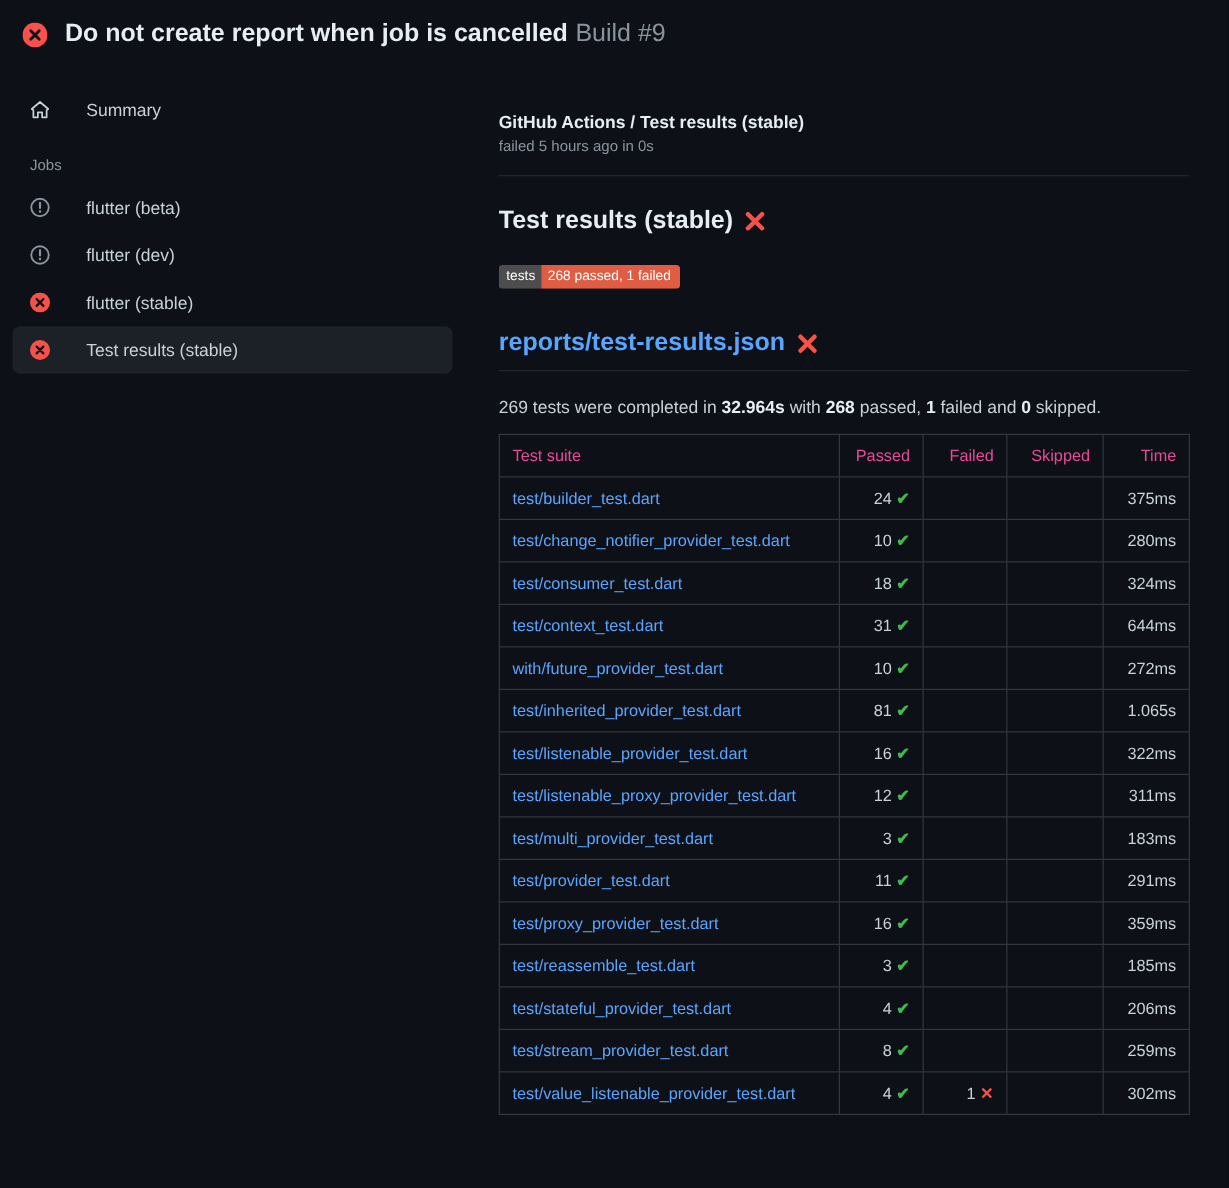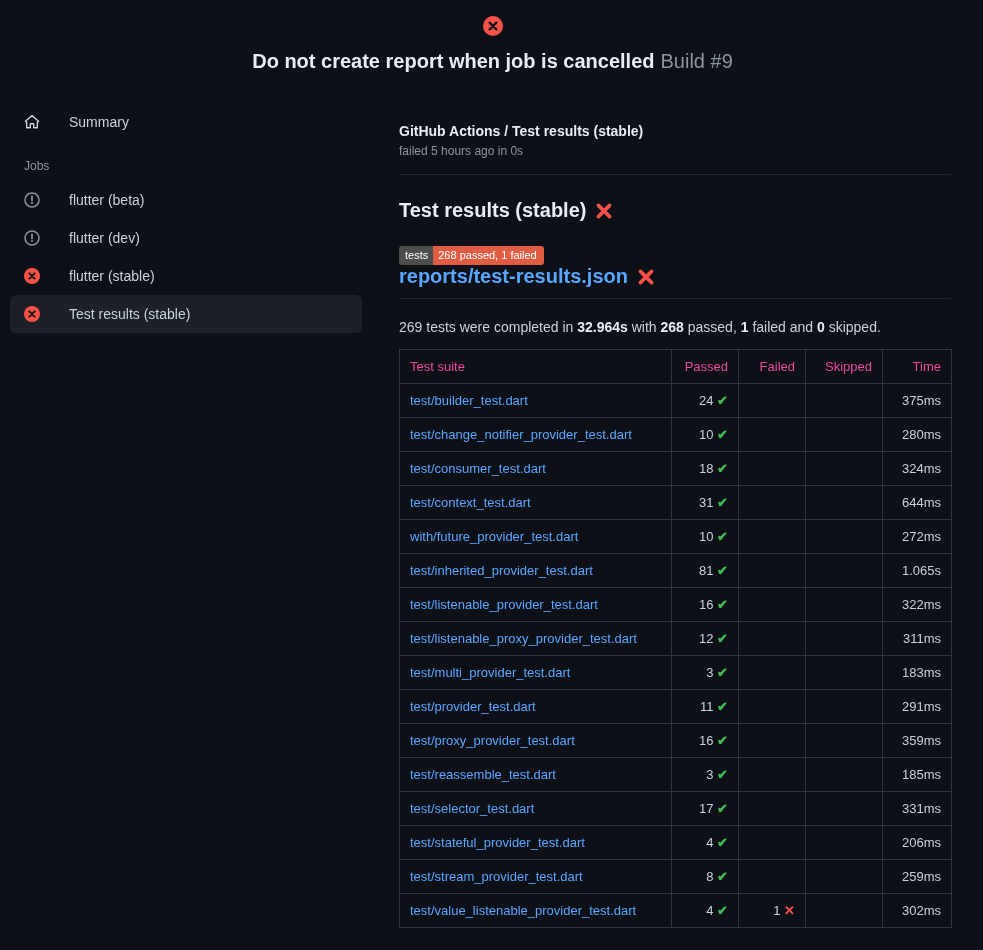--- a/index.html
+++ b/index.html
@@ -7,21 +7,20 @@
   body {
     background:#0d1117;
     color:#c9d1d9;
     font-family:"Liberation Sans", sans-serif;
     font-size:14px;
   }
   
   .run-header {
     display:flex; align-items:center; gap:14px;
     padding:16px 16px 14px 18px;
-    flex-direction:column;
   }
   .run-header .status-icon { width:20px; height:20px; flex-shrink:0; }
   .run-header h1 { font-size:20px; font-weight:700; color:#e6edf3; white-space:nowrap; }
   .run-header .build { color:#8b949e; font-weight:400; margin-left:6px; }
 
   
   .layout { display:flex; align-items:flex-start; }
 
   
   .sidebar { width:362px; flex-shrink:0; padding:16px 0 0 10px; }
@@ -44,21 +43,21 @@
     margin-top:24px; font-size:20px; font-weight:700; color:#e6edf3;
     display:flex; align-items:center; gap:9px;
   }
   .fail-x { width:18px; height:18px; flex-shrink:0; }
 
   .badge { display:inline-flex; margin-top:24px; font-size:11px; line-height:1; border-radius:3px; overflow:hidden; }
   .badge .badge-label { background:#4d4d4d; color:#ffffff; padding:4px 5px 4px 6px; }
   .badge .badge-value { background:#e05d44; color:#ffffff; padding:4px 7px 4px 5px; }
 
   .report-title {
-    font-size:20px; font-weight:700; color:#58a6ff;
+    margin-top:32px; font-size:20px; font-weight:700; color:#58a6ff;
     display:flex; align-items:center; gap:9px;
     padding-bottom:10px; border-bottom:1px solid #21262d;
     cursor:pointer;
   }
 
   .summary-line { margin-top:20px; font-size:14px; color:#c9d1d9; }
   .summary-line b { color:#e6edf3; }
 
   
   table.results {
@@ -252,27 +251,20 @@
             <td class="num">359ms </td>
           </tr>
           <tr>
             <td class="suite"><a>test/reassemble_test.dart</a></td>
             <td class="num">3 <span class="check">✔</span></td>
             <td class="num"></td>
             <td class="num"></td>
             <td class="num">185ms </td>
           </tr>
           <tr>
-            <td class="suite"><a>test/selector_test.dart</a></td>
-            <td class="num">17 <span class="check">✔</span></td>
-            <td class="num"></td>
-            <td class="num"></td>
-            <td class="num">331ms </td>
-          </tr>
-          <tr>
             <td class="suite"><a>test/stateful_provider_test.dart</a></td>
             <td class="num">4 <span class="check">✔</span></td>
             <td class="num"></td>
             <td class="num"></td>
             <td class="num">206ms </td>
           </tr>
           <tr>
             <td class="suite"><a>test/stream_provider_test.dart</a></td>
             <td class="num">8 <span class="check">✔</span></td>
             <td class="num"></td>

